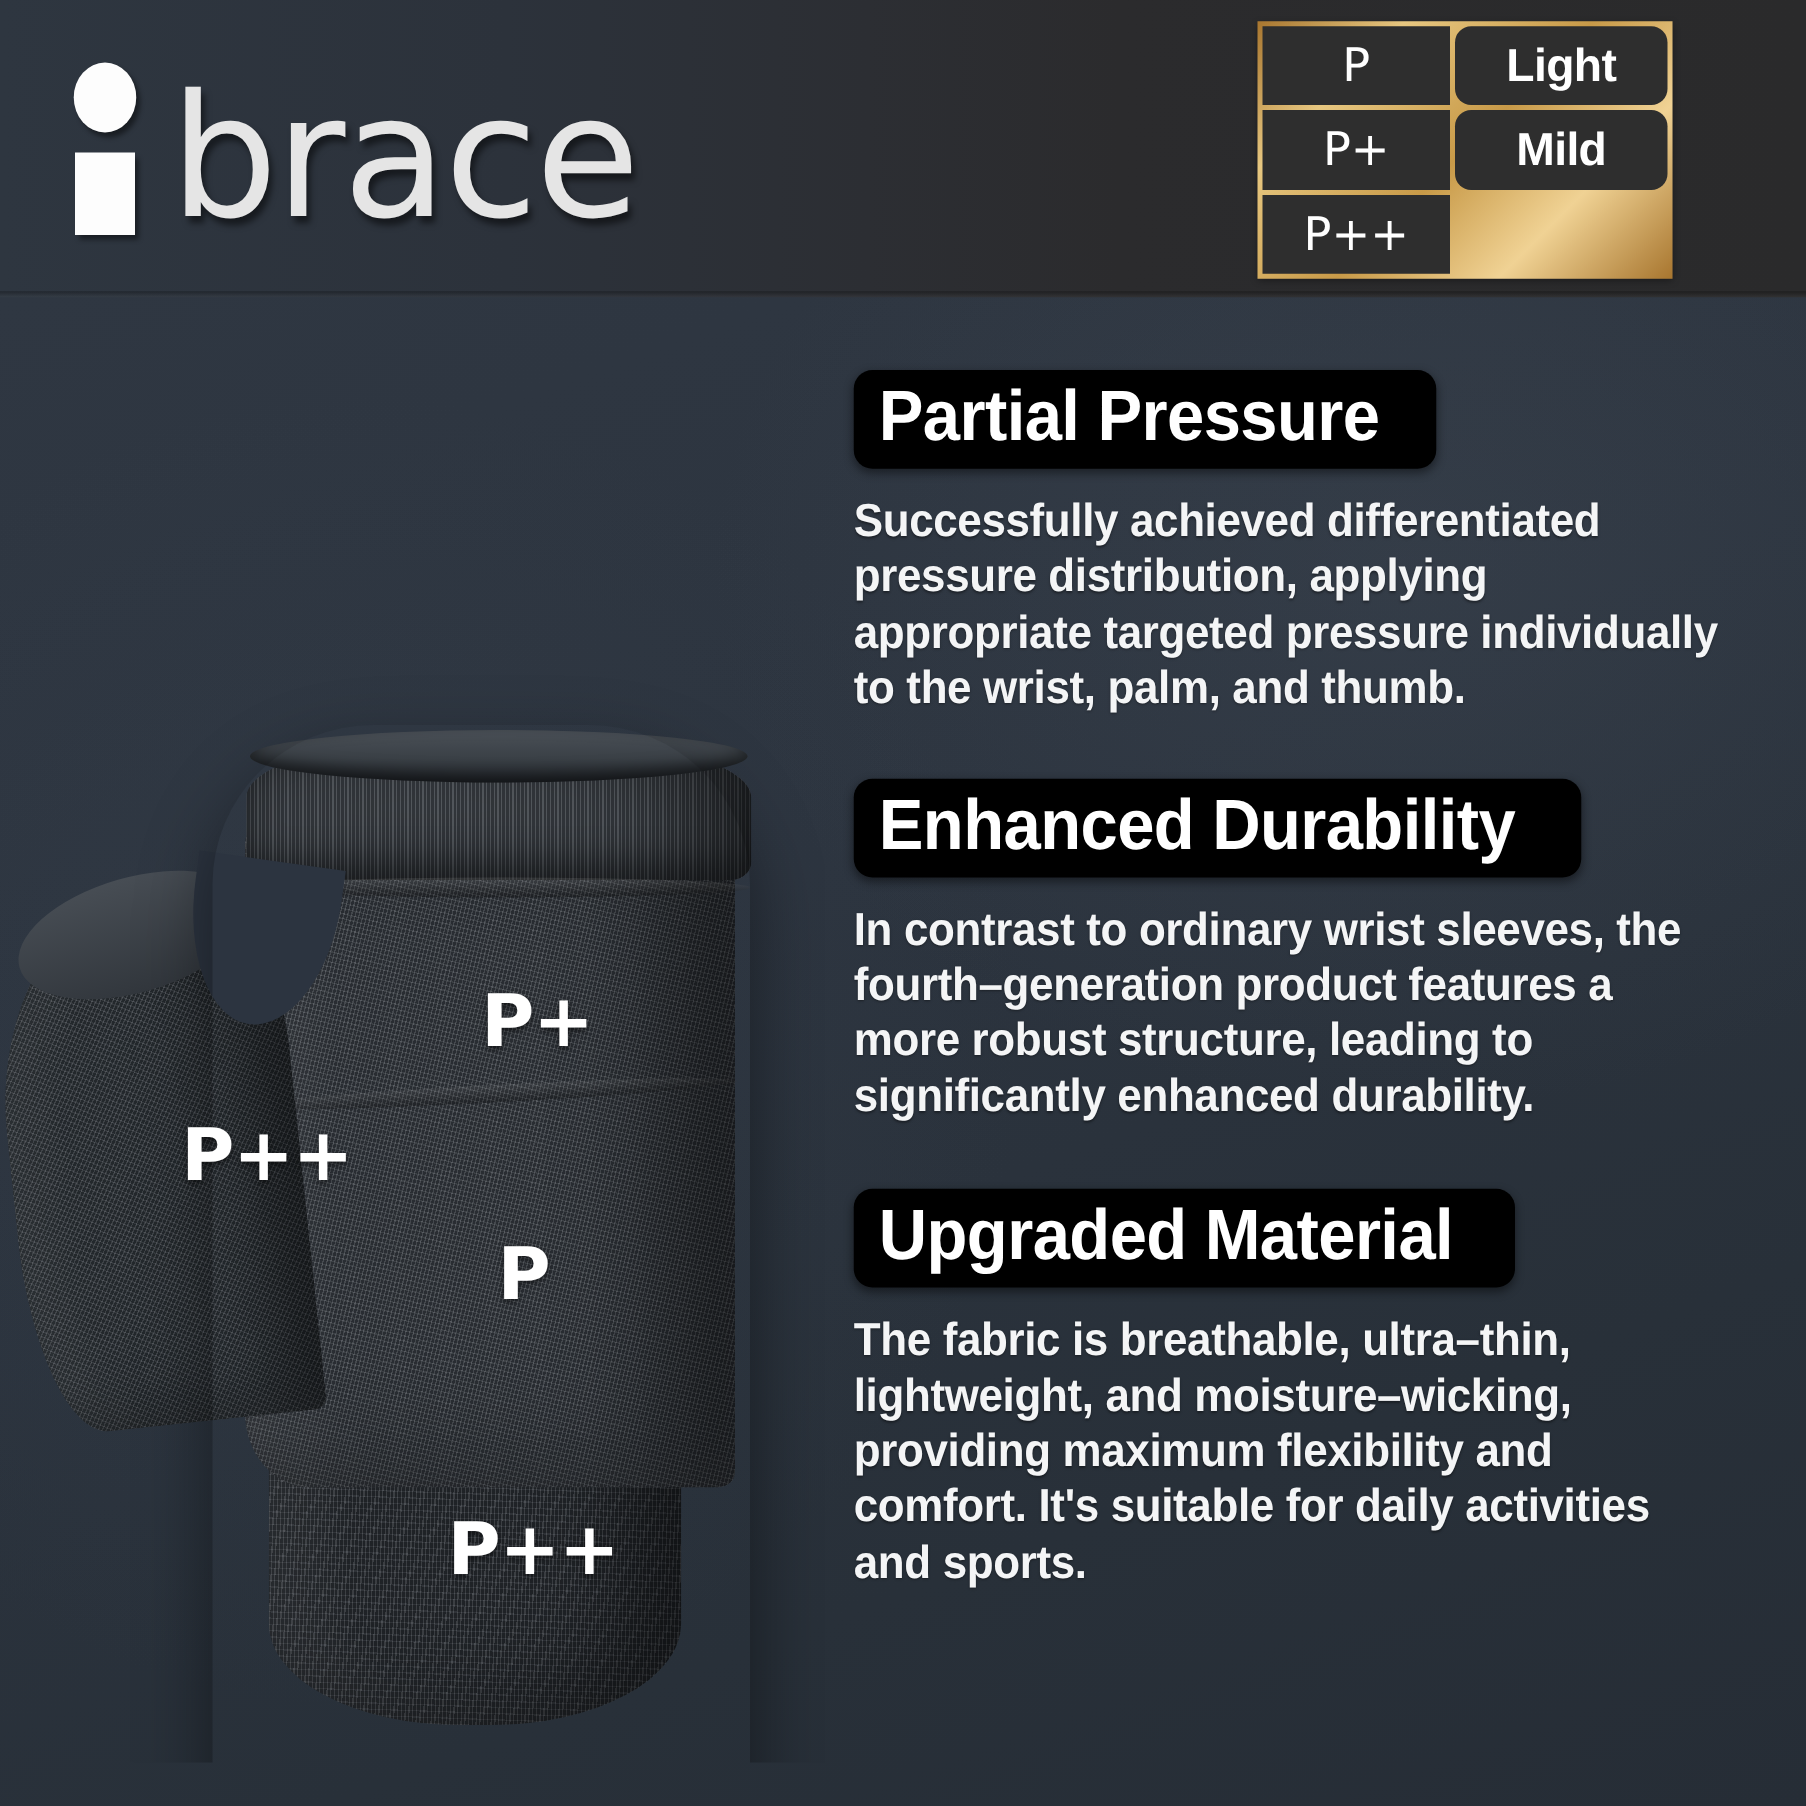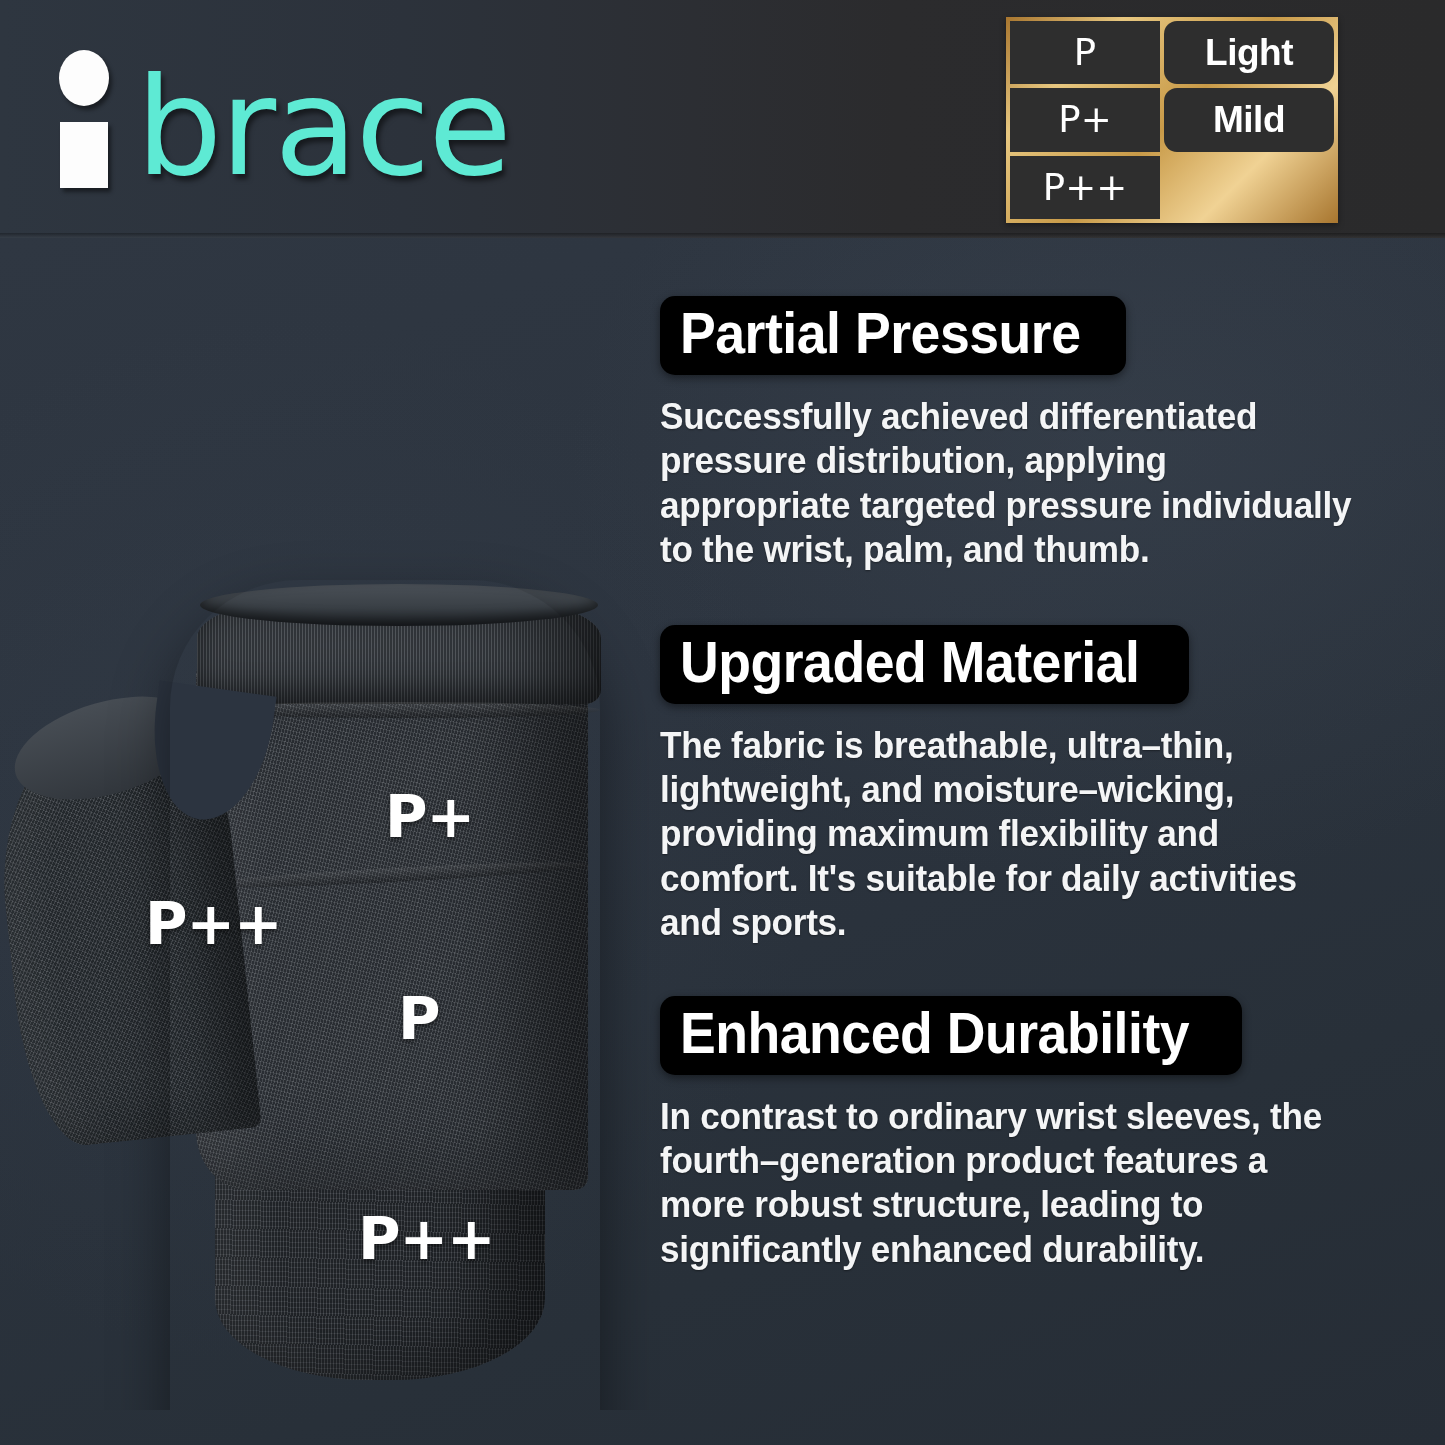--- a/index.html
+++ b/index.html
@@ -27,21 +27,21 @@
   .logo-i-dot{
     position:absolute;left:3px;top:12px;width:50px;height:56px;border-radius:50%;
     background:#fdfdfd;box-shadow:3px 4px 4px rgba(0,0,0,.45);
   }
   .logo-i-stem{
     position:absolute;left:4px;top:84px;width:48px;height:66px;
     background:#fdfdfd;box-shadow:3px 4px 4px rgba(0,0,0,.45);
   }
   .logo-word{
     font-family:"DejaVu Sans", sans-serif;
-    font-size:136px;line-height:0.82;font-weight:400;color:#5eead4;
+    font-size:136px;line-height:0.82;font-weight:400;color:#e5e5e5;
     letter-spacing:-2px;
     text-shadow:3px 5px 5px rgba(0,0,0,.5);
     padding-bottom:4px;
   }
 
   
   .legend{
     position:absolute;left:1006px;top:17px;width:332px;height:206px;
     padding:4px;box-sizing:border-box;
     background:linear-gradient(135deg,#a8762f 0%,#e7c780 22%,#c89a48 50%,#f0d294 74%,#a8762f 100%);
@@ -165,21 +165,21 @@
     font-weight:700;font-size:58px;line-height:1;
     text-shadow:0 2px 5px rgba(0,0,0,.55);
     letter-spacing:-1px;
   }
   .p-1{left:385px;top:538px;}
   .p-2{left:145px;top:645px;}
   .p-3{left:398px;top:740px;}
   .p-4{left:358px;top:960px;}
 
   
-  .features{position:absolute;left:660px;top:296px;width:700px;}
+  .features{position:absolute;left:683px;top:296px;width:700px;}
   .feature{margin-bottom:46px;}
   .pill{
     display:inline-block;
     background:#000000;
     border-radius:15px;
     padding:9px 20px 13px 20px;
     box-shadow:0 3px 8px rgba(0,0,0,.45);
   }
   .pill-text{
     font-family:"Liberation Sans", sans-serif;
@@ -258,29 +258,29 @@
 
   <div class="features">
 
     <div class="feature">
       <div class="pill">
         <span class="pill-text">Partial Pressure</span>
       </div>
       <div class="feature-body">Successfully achieved differentiated pressure distribution, applying appropriate targeted pressure individually to the wrist, palm, and thumb.</div>
     </div>
 
+    <div class="feature f3">
+      <div class="pill">
+        <span class="pill-text">Enhanced Durability</span>
+      </div>
+      <div class="feature-body">In contrast to ordinary wrist sleeves, the fourth–generation product features a more robust structure, leading to significantly enhanced durability.</div>
+    </div>
+
     <div class="feature f2">
       <div class="pill">
         <span class="pill-text">Upgraded Material</span>
       </div>
       <div class="feature-body">The fabric is breathable, ultra–thin, lightweight, and moisture–wicking, providing maximum flexibility and comfort. It's suitable for daily activities and sports.</div>
     </div>
 
-    <div class="feature f3">
-      <div class="pill">
-        <span class="pill-text">Enhanced Durability</span>
-      </div>
-      <div class="feature-body">In contrast to ordinary wrist sleeves, the fourth–generation product features a more robust structure, leading to significantly enhanced durability.</div>
-    </div>
-
   </div>
 
 </div>
 
 </body></html>

